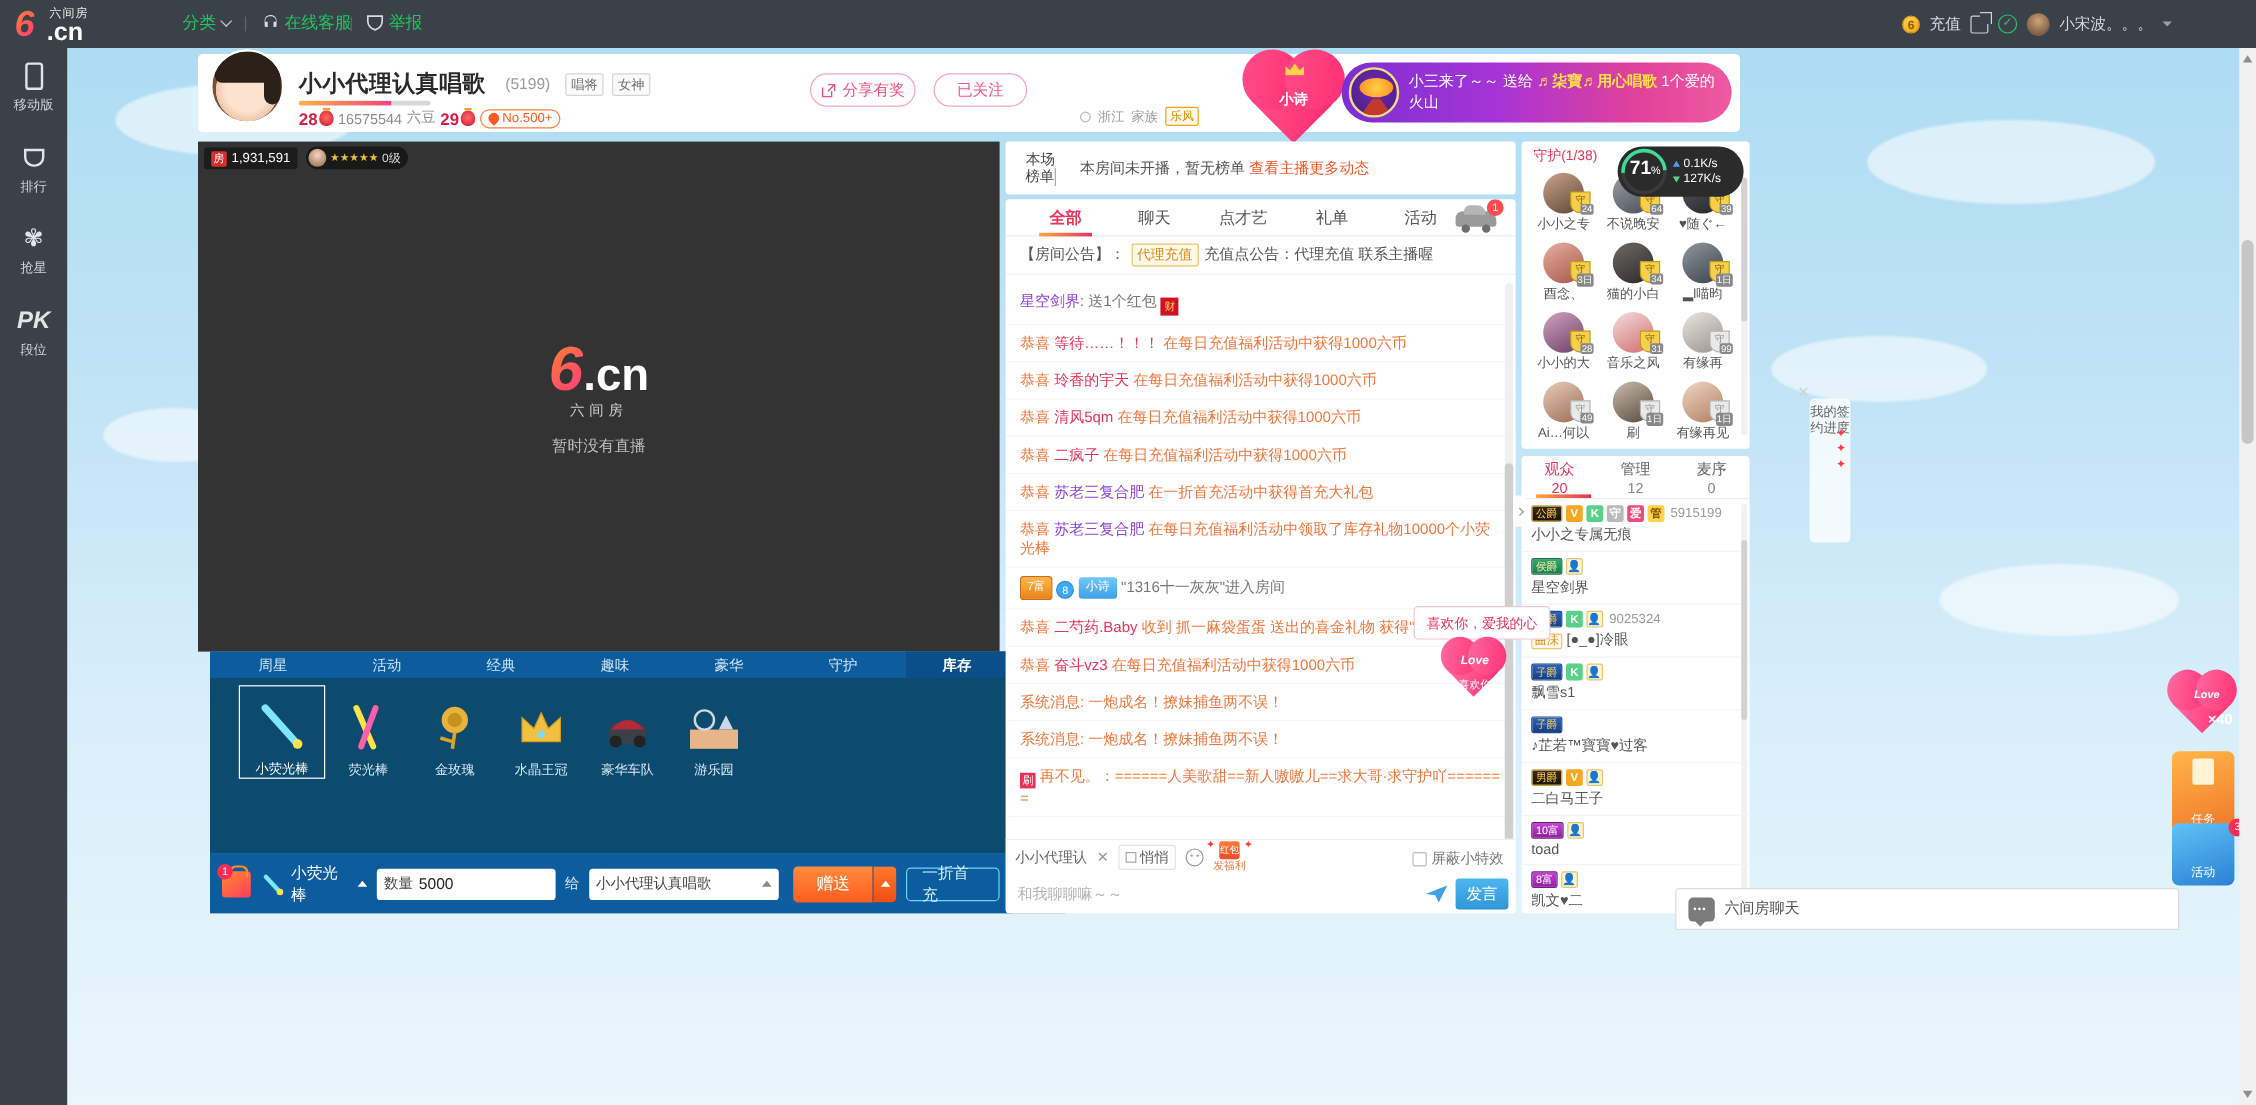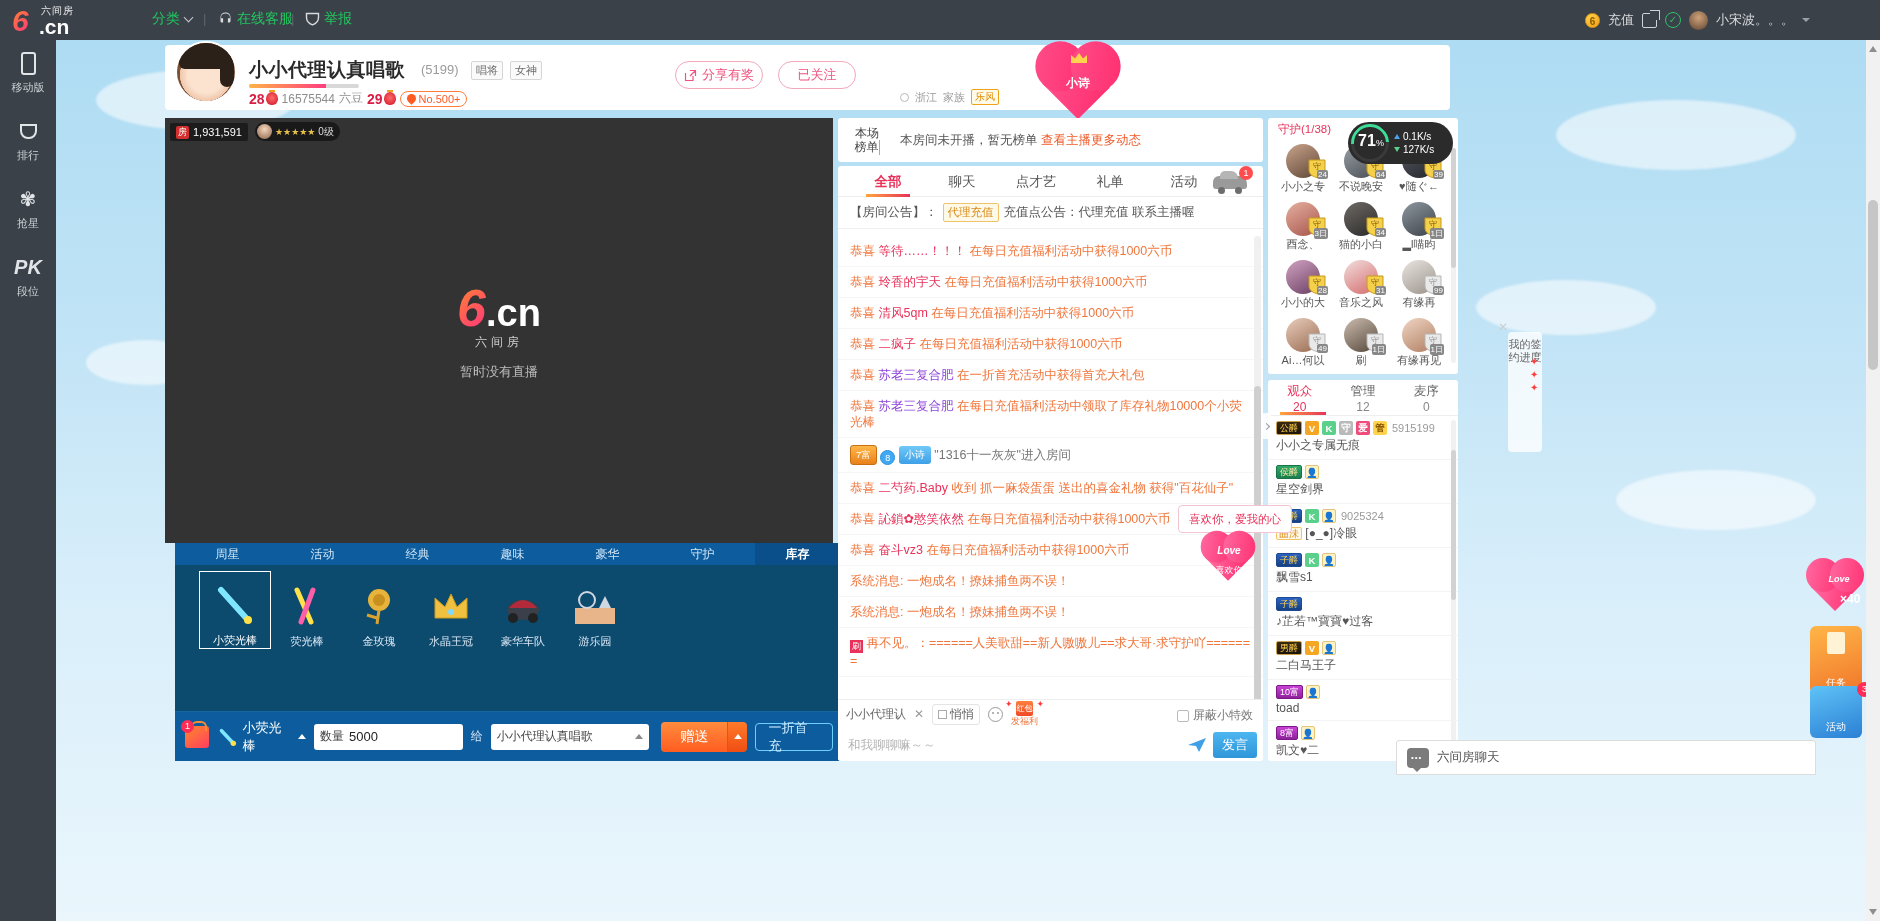--- a/index.html
+++ b/index.html
@@ -394,20 +394,29 @@
     <span class="locdot"></span>
     <span>浙江</span>
     <span>家族</span>
     <span class="fambox">乐风</span>
   </div>
   <div id="heartgift">
     <div class="heart"></div>
       <div class="crownsm"></div>
     <div class="heart-lbl">小诗</div>
   </div>
+  <div id="evtbanner">
+    <div class="vol">
+        <div class="volcloud"></div>
+        <div class="volcone"></div>
+      </div>
+    <div id="evttext">
+      <span class="w">小三来了～～ 送给 </span><b>♬柒寶♬用心唱歌</b><span class="w"> 1个爱的火山</span>
+    </div>
+  </div>
 </div>
 
 <div id="video">
   <div id="popcount">
     <span class="redico">房</span>
     <span>1,931,591</span>
   </div>
   <div id="lvlpill">
     <div class="lvav"></div>
     <span class="star-s">★★★★★</span>
@@ -539,20 +548,24 @@
       </div>
     </div>
     <div id="notice">
       <span>【房间公告】：</span>
       <span class="ybox">代理充值</span>
       <span>充值点公告：代理充值 联系主播喔</span>
     </div>
 
     <div id="msgs">
       <div class="msg">
+        <span class="nm-purple">星空剑界</span><span class="t-grey">: 送1个红包</span>
+        <span class="fubao">财</span>
+      </div>
+      <div class="msg">
         <span class="t-org">恭喜</span>
         <span class="nm-red">等待……！！！</span>
         <span class="t-org">在每日充值福利活动中获得1000六币</span>
       </div>
       <div class="msg">
         <span class="t-org">恭喜</span>
         <span class="nm-red">玲香的宇天</span>
         <span class="t-org">在每日充值福利活动中获得1000六币</span>
       </div>
       <div class="msg">
@@ -578,25 +591,20 @@
       <div class="msg">
         <span class="lvl-gold">7富</span>
         <span class="circ8">8</span>
         <span class="bluepill">小诗</span>
         <span class="t-grey">"1316十一灰灰"进入房间</span>
       </div>
       <div class="msg">
         <span class="t-org">恭喜</span>
         <span class="nm-red">二芍药.Baby</span>
         <span class="t-org">收到 抓一麻袋蛋蛋 送出的喜金礼物 获得"百花仙子"</span>
-      </div>
-      <div class="msg">
-        <span class="t-org">恭喜</span>
-        <span class="nm-red">訫鎖✿憨笑依然</span>
-        <span class="t-org">在每日充值福利活动中获得1000六币</span>
       </div>
       <div class="msg">
         <span class="t-org">恭喜</span>
         <span class="nm-red">奋斗vz3</span>
         <span class="t-org">在每日充值福利活动中获得1000六币</span>
       </div>
       <div class="msg">
         <span class="t-org">系统消息: 一炮成名！撩妹捕鱼两不误！</span>
       </div>
       <div class="msg">

